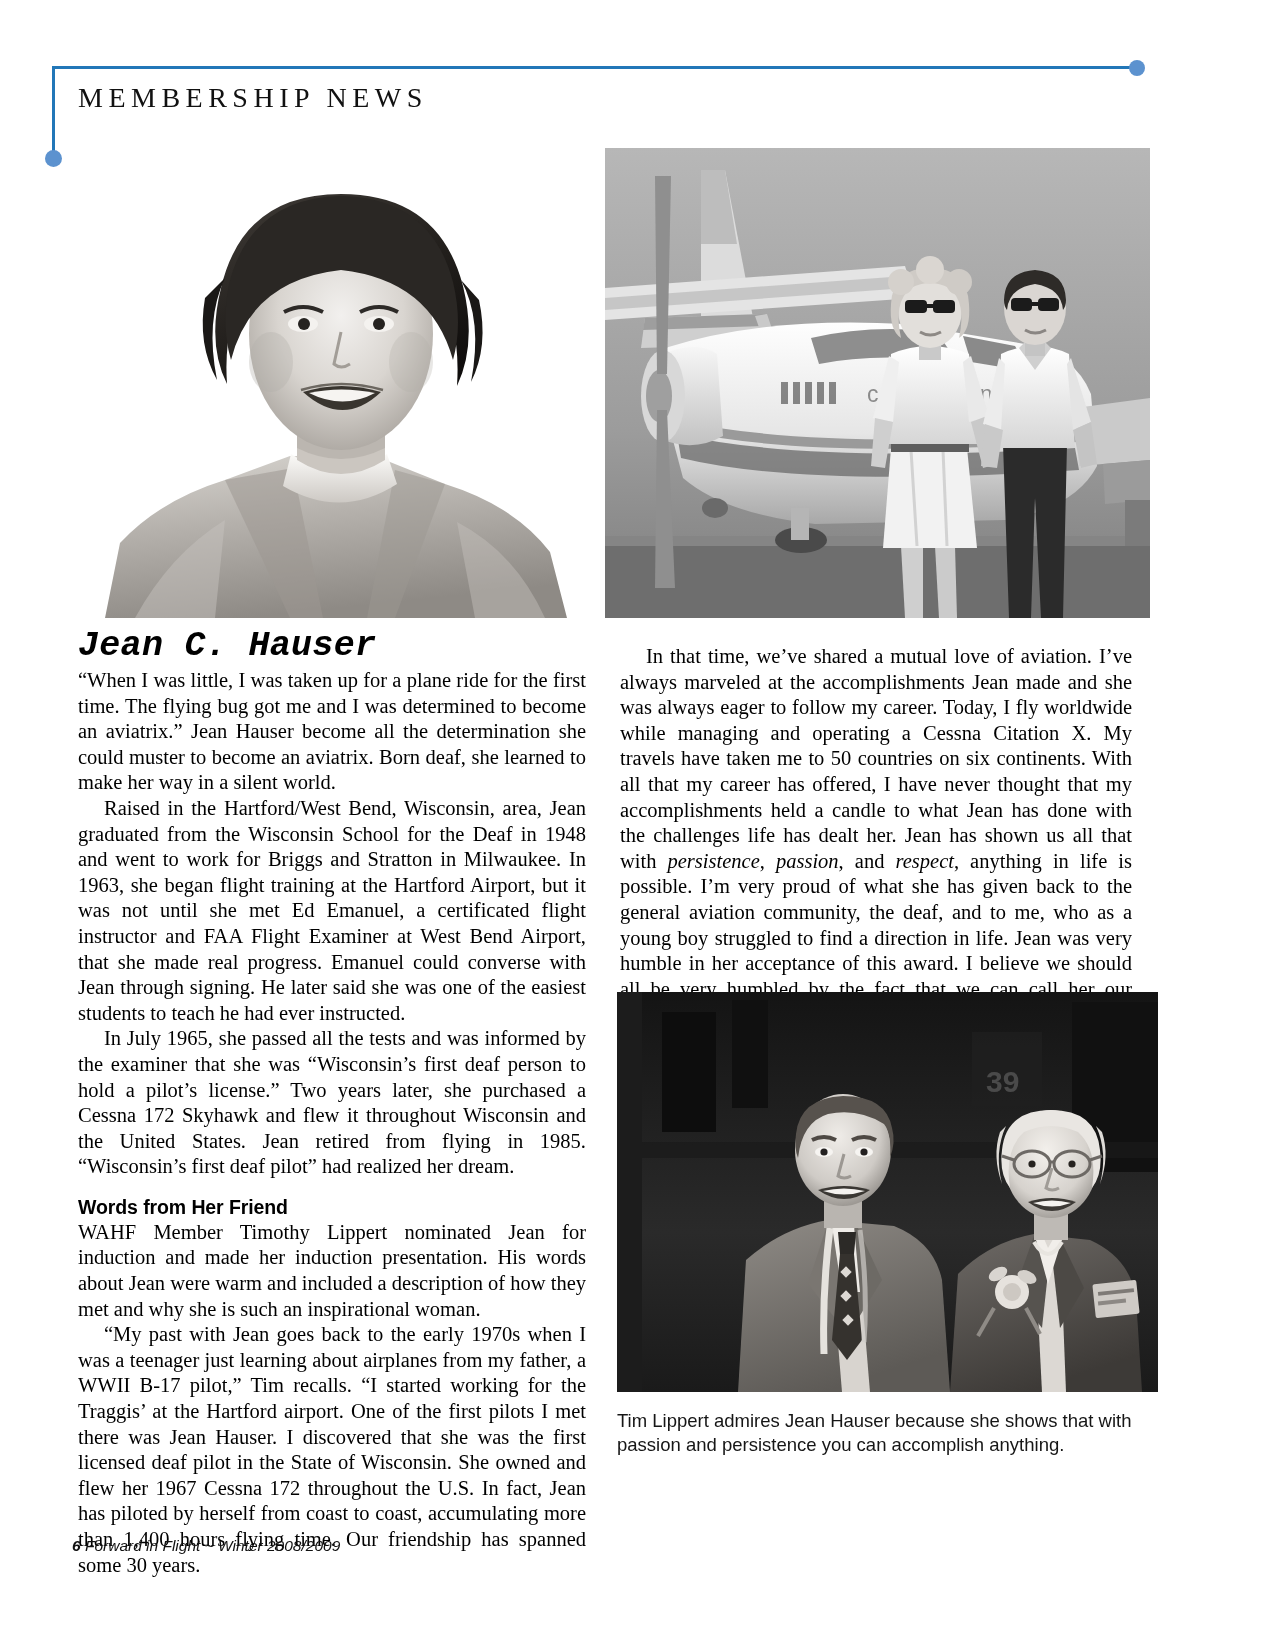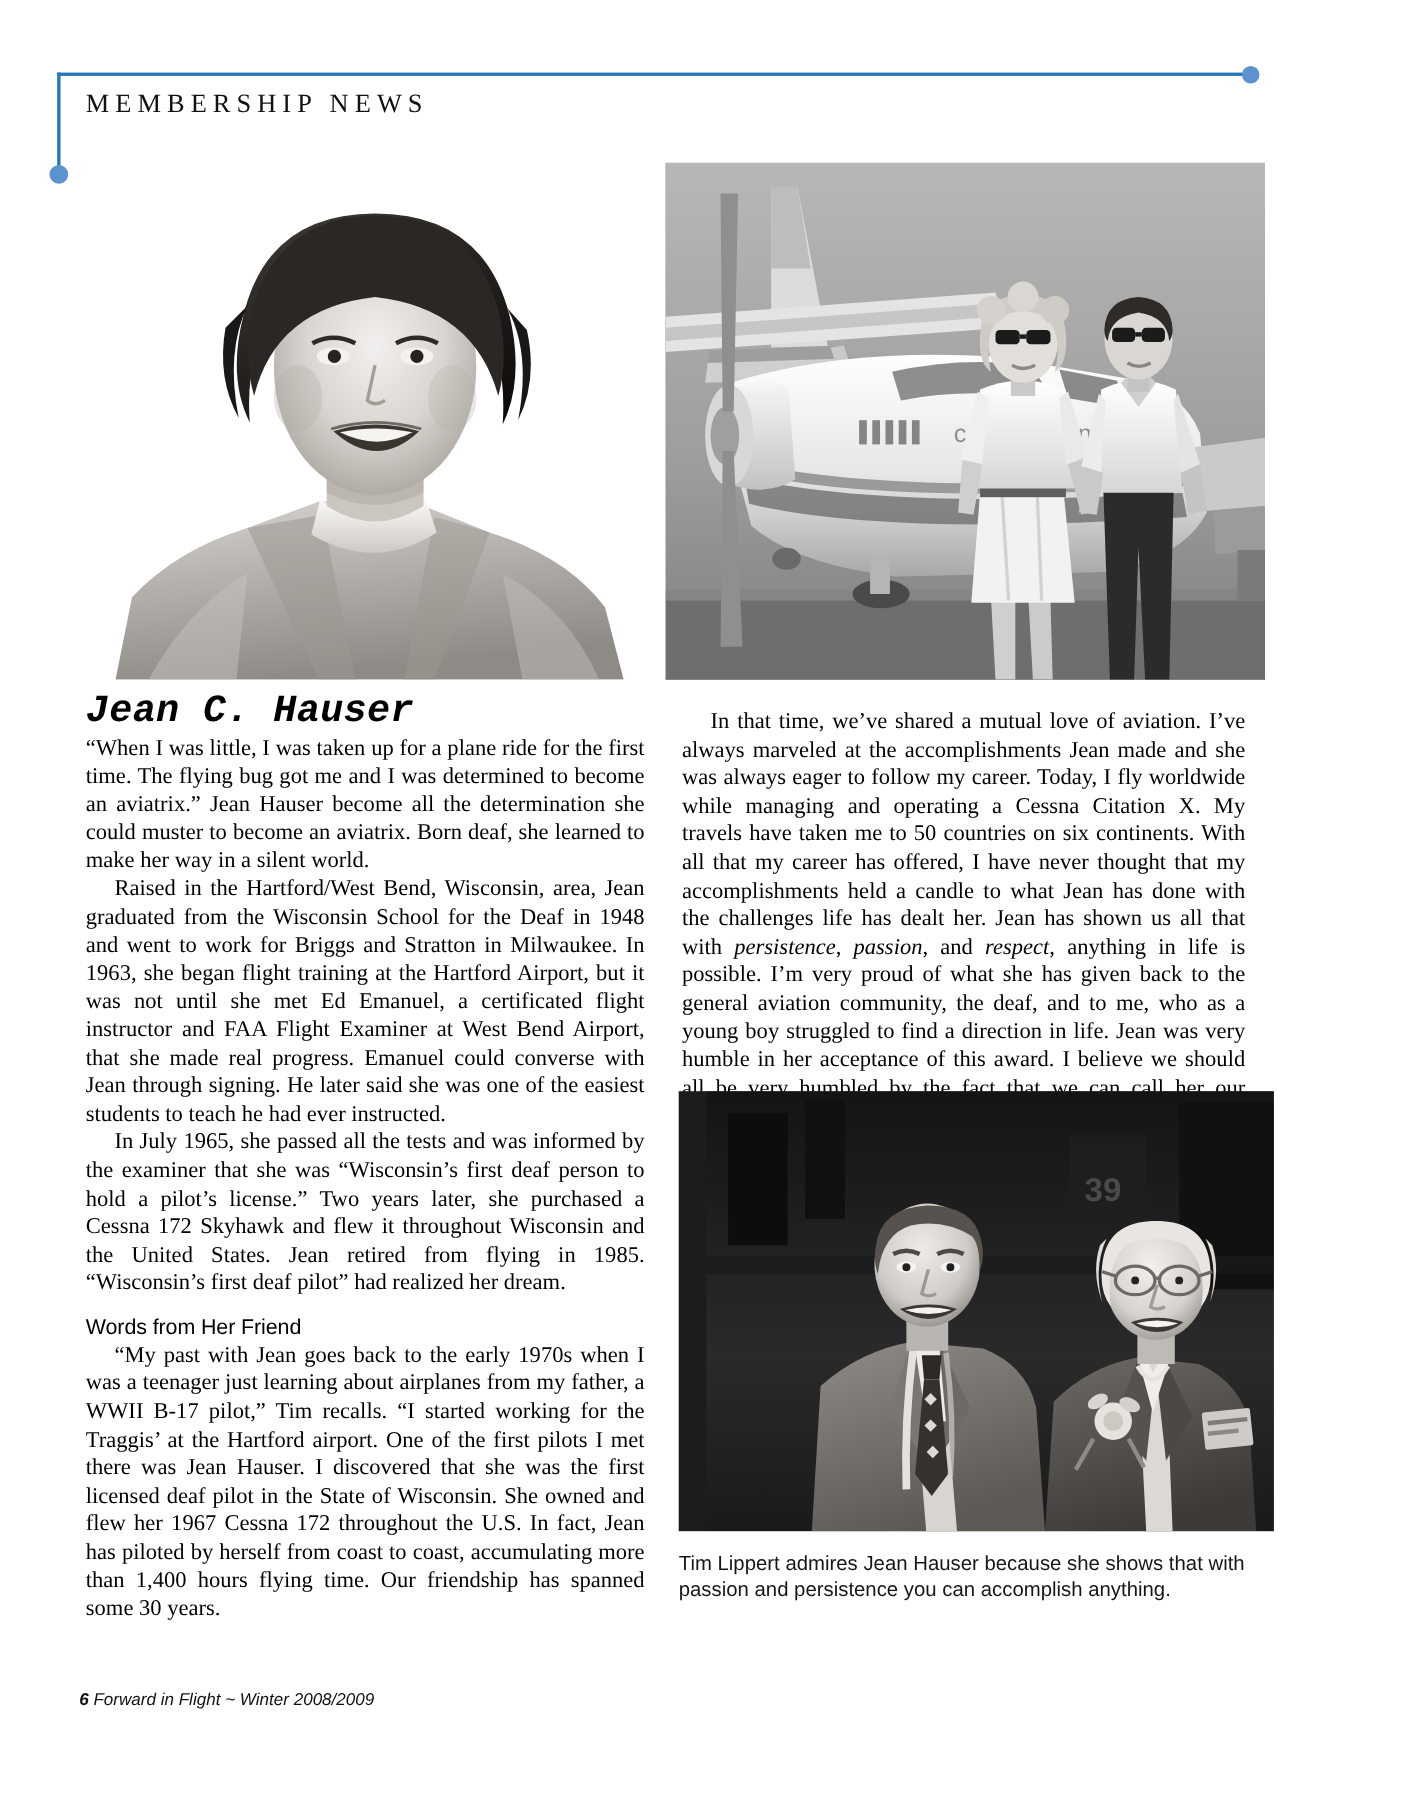--- a/index.html
+++ b/index.html
@@ -50,21 +50,21 @@
     height: 17px;
     border-radius: 50%;
     background: #5c92cf;
   }
 
   .section-title {
     position: absolute;
     left: 78px;
     top: 82px;
     font-family: "Liberation Serif", serif;
-    font-size: 24px;
+    font-size: 28px;
     letter-spacing: 5.5px;
     color: #111;
     white-space: nowrap;
   }
 
   
   .photo-band {
     position: absolute;
     left: 75px;
     top: 148px;
@@ -134,21 +134,21 @@
   }
 
   .col p {
     margin: 0;
     text-indent: 0;
   }
   .col p.indent { text-indent: 26px; }
 
   .subhead {
     font-family: "Liberation Sans", sans-serif;
-    font-weight: normal;
+    font-weight: bold;
     font-size: 19.5px;
     line-height: 24px;
     margin: 15px 0 1px 0;
     letter-spacing: -0.1px;
   }
 
   
   .photo-bottom {
     position: absolute;
     left: 617px;
@@ -394,20 +394,21 @@
 </div>
 
 <div class="credit-vert credit-top">Submitted photos</div>
 
 <div class="col col-left">
   <h1 class="article-title">Jean C. Hauser</h1>
   <p>“When I was little, I was taken up for a plane ride for the first time. The flying bug got me and I was determined to become an aviatrix.” Jean Hauser become all the determination she could muster to become an aviatrix. Born deaf, she learned to make her way in a silent world.</p>
   <p class="indent">Raised in the Hartford/West Bend, Wisconsin, area, Jean graduated from the Wisconsin School for the Deaf in 1948 and went to work for Briggs and Stratton in Milwaukee. In 1963, she began flight training at the Hartford Airport, but it was not until she met Ed Emanuel, a certificated flight instructor and FAA Flight Examiner at West Bend Airport, that she made real progress. Emanuel could converse with Jean through signing. He later said she was one of the easiest students to teach he had ever instructed.</p>
   <p class="indent">In July 1965, she passed all the tests and was informed by the examiner that she was “Wisconsin’s first deaf person to hold a pilot’s license.” Two years later, she purchased a Cessna 172 Skyhawk and flew it throughout Wisconsin and the United States. Jean retired from flying in 1985. “Wisconsin’s first deaf pilot” had realized her dream.</p>
   <h2 class="subhead">Words from Her Friend</h2>
+  <p>WAHF Member Timothy Lippert nominated Jean for induction and made her induction presentation. His words about Jean were warm and included a description of how they met and why she is such an inspirational woman.</p>
   <p class="indent">“My past with Jean goes back to the early 1970s when I was a teenager just learning about airplanes from my father, a WWII B-17 pilot,” Tim recalls. “I started working for the Traggis’ at the Hartford airport. One of the first pilots I met there was Jean Hauser. I discovered that she was the first licensed deaf pilot in the State of Wisconsin. She owned and flew her 1967 Cessna 172 throughout the U.S. In fact, Jean has piloted by herself from coast to coast, accumulating more than 1,400 hours flying time. Our friendship has spanned some 30 years.</p>
 </div>
 
 <div class="col col-right">
   <p class="indent"><span>In that time, we’ve shared a mutual love of aviation. I’ve always marveled at the accomplishments Jean made and she was always eager to follow my career. Today, I fly worldwide while managing and operating a Cessna Citation X. My travels have taken me to 50 countries on six continents. With all that my career has offered, I have never thought that my accomplishments held a candle to what Jean has done with the challenges life has dealt her. Jean has shown us all that with </span><em>persistence</em><span>, </span><em>passion</em><span>, and </span><em>respect</em><span>, anything in life is possible. I’m very proud of what she has given back to the general aviation community, the deaf, and to me, who as a young boy struggled to find a direction in life. Jean was very humble in her acceptance of this award. I believe we should all be very humbled by the fact that we can call her our friend.”</span></p>
 </div>
 
 <div class="photo-bottom">
   <svg width="516" height="400" viewBox="0 0 516 400">
     <defs>

